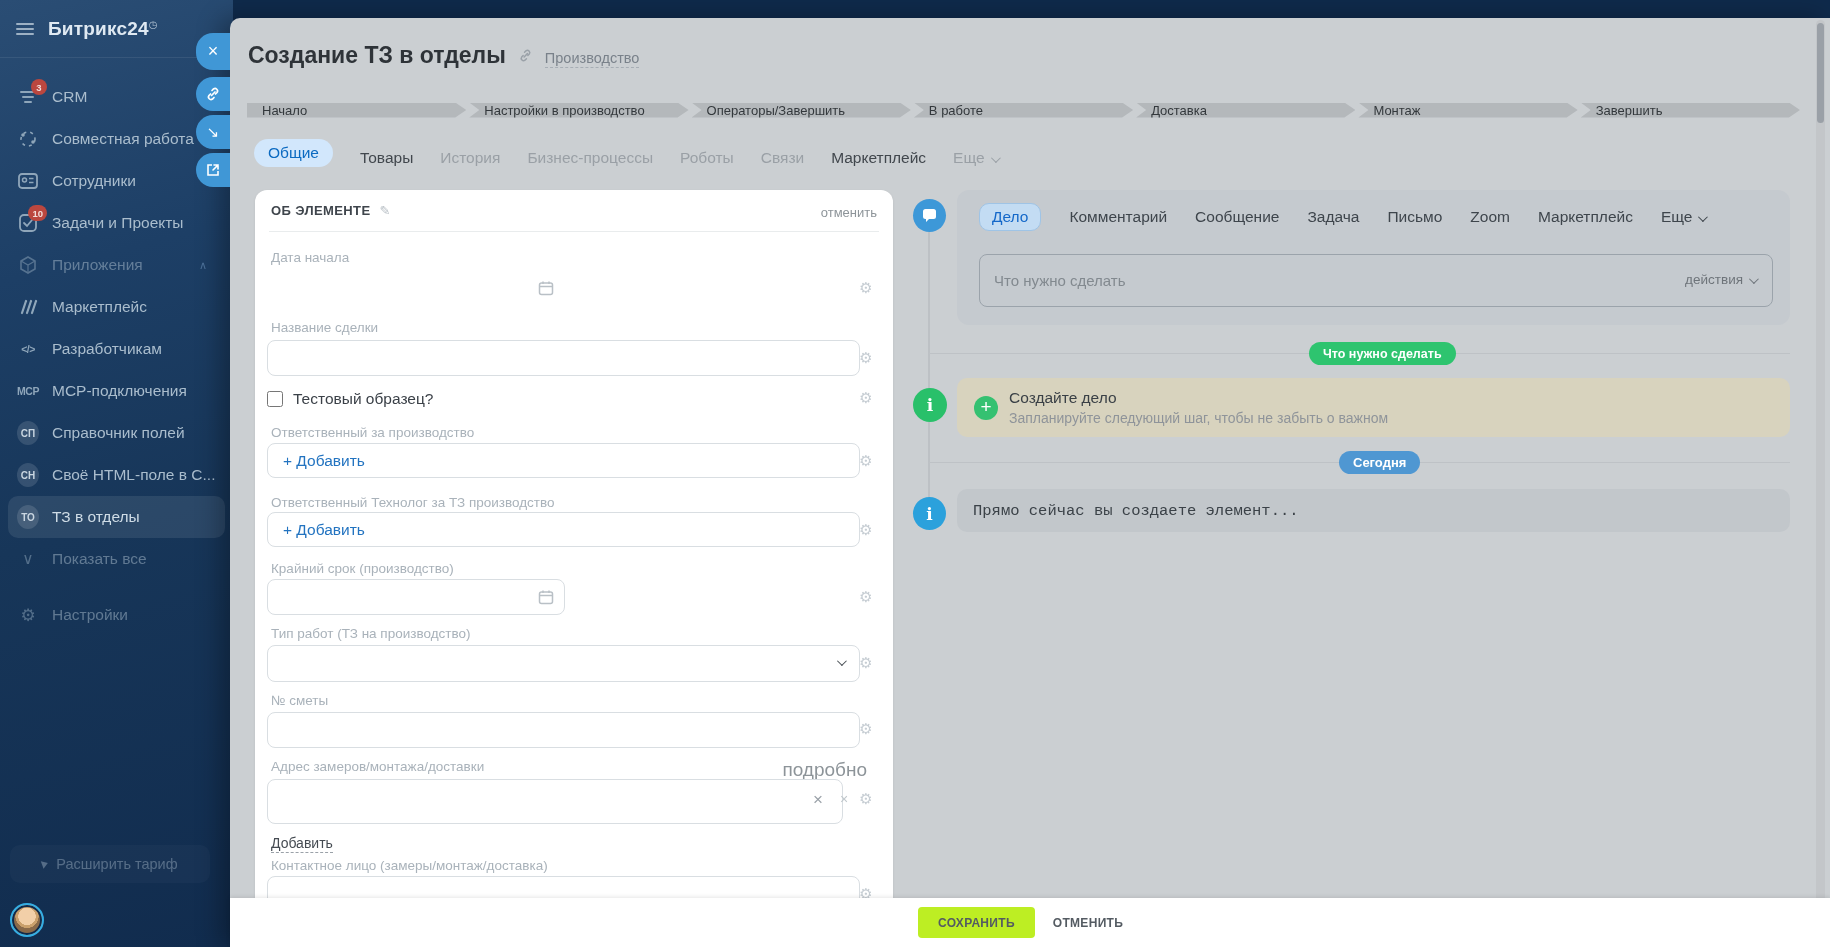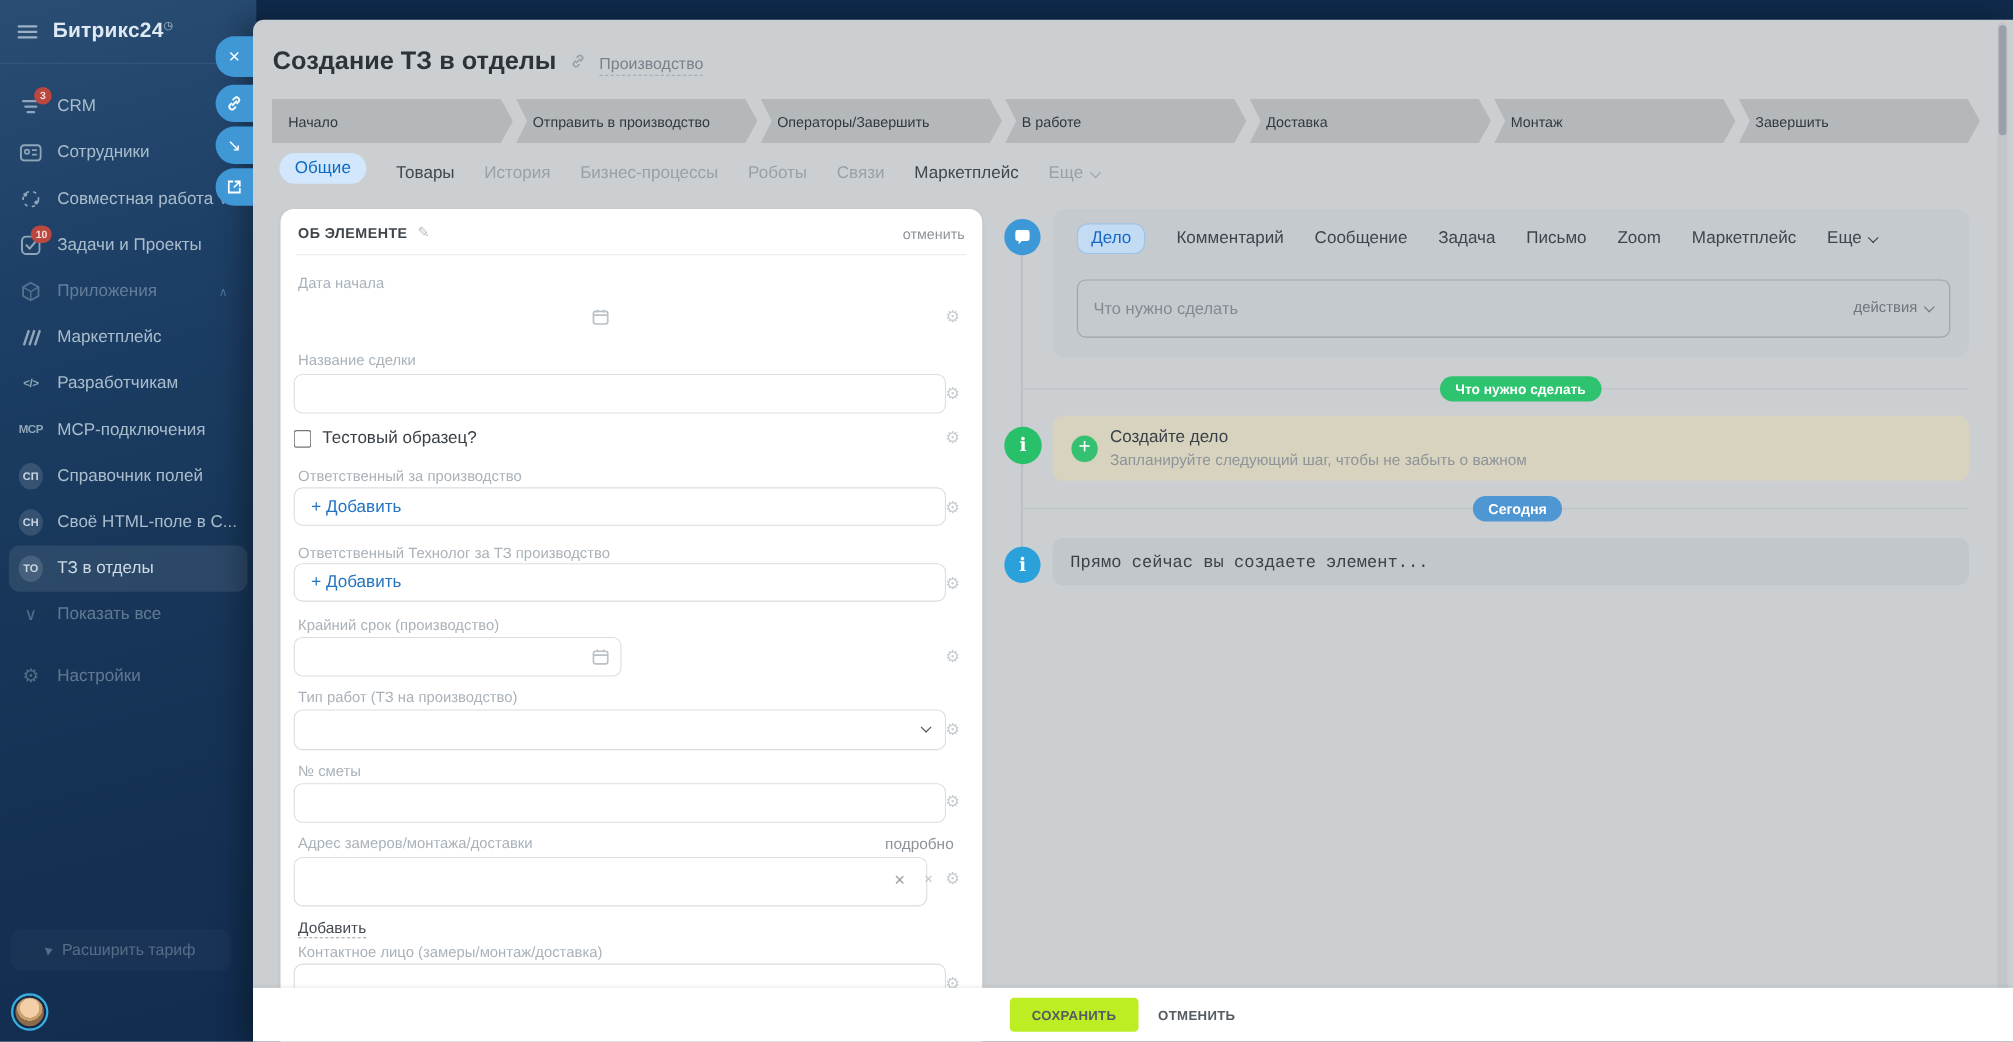--- a/index.html
+++ b/index.html
@@ -43,21 +43,21 @@
     background:#cbcfd2; border-radius:10px 0 0 0; box-shadow:-10px 0 24px rgba(0,0,0,.30); }
   .sidebtn { position:absolute; left:-34px; width:34px; height:34px; background:#4097d6;
     border-radius:17px 0 0 17px; color:#fff; display:flex; align-items:center; justify-content:center;
     cursor:pointer; font-size:15px; }
   .sidebtn svg { display:block; }
 
   .title { position:absolute; left:18px; top:24px; display:flex; align-items:baseline; gap:12px; }
   .title h1 { font-size:23px; font-weight:600; color:#2e3338; }
   .cat { font-size:14.5px; color:#79818a; border-bottom:1px dashed #a7aeb5; padding-bottom:1px; cursor:pointer; }
 
-  .stages { position:absolute; left:17px; top:72px; width:1553px; height:40px; display:flex; gap:3px; }
+  .stages { position:absolute; left:17px; top:72px; width:1553px; height:40px; display:flex; gap:3px;align-items:center; }
   .seg { flex:1 1 0; background:#b4b8bb; color:#33383c; font-size:13px; display:flex; align-items:center;
     padding-left:15px; cursor:pointer; white-space:nowrap; overflow:hidden;
     clip-path:polygon(0 0, calc(100% - 11px) 0, 100% 50%, calc(100% - 11px) 100%, 0 100%, 10px 50%); }
   .seg.first { clip-path:polygon(0 0, calc(100% - 11px) 0, 100% 50%, calc(100% - 11px) 100%, 0 100%); }
 
   .tabs { position:absolute; left:24px; top:119px; display:flex; align-items:flex-end; gap:27px; height:30px; }
   .tab { font-size:15.5px; color:#9aa0a6; cursor:pointer; white-space:nowrap; }
   .tab.dark { color:#41474d; }
   .tab.active { background:#d2e7fc; color:#0b6ac1; border-radius:15px; padding:5px 14px; }
   .chev { display:inline-block; width:7px; height:7px; border-right:1.6px solid currentColor;
@@ -79,21 +79,21 @@
   .calic { position:absolute; color:#b9c0c6; cursor:pointer; }
   .addlink { font-size:15.5px; color:#2273c0; cursor:pointer; }
   .addbox { position:absolute; left:12px; width:593px; height:35px; border:1px solid #d9dee2; border-radius:8px;
     display:flex; align-items:center; padding-left:15px; }
   .selbox { position:absolute; left:12px; width:593px; height:37px; border:1px solid #d9dee2; border-radius:8px;
     cursor:pointer; }
   .selbox .chev { position:absolute; right:15px; top:13px; color:#4a5056; }
   .cbrow { position:absolute; left:12px; display:flex; align-items:center; gap:10px; }
   .cbrow input { width:16px; height:16px; accent-color:#fff; border:1px solid #b9c0c6; }
   .cbrow span { font-size:15.5px; color:#3b4148; }
-  .podrobno { position:absolute; right:26px; font-size:14px; color:#8d9499; cursor:pointer; }
+  .podrobno { position:absolute; right:26px; font-size:19px; color:#8d9499; cursor:pointer; }
   .adr { width:576px; height:45px; }
   .clearx { position:absolute; color:#9aa1a8; font-size:17px; cursor:pointer; }
   .dashed { border-bottom:1px dashed #9aa1a8; padding-bottom:1px; font-size:14px; color:#454b52; cursor:pointer; }
 
   
   .vline { position:absolute; left:698px; top:214px; width:2px; height:282px; background:#bdc1c5; }
   .hline { position:absolute; left:699px; right:40px; height:1px; background:#bec2c6; }
   .circ { position:absolute; border-radius:50%; display:flex; align-items:center; justify-content:center; color:#fff; }
   .tl-card { position:absolute; left:727px; width:833px; border-radius:12px; }
   .tl-main { top:172px; height:135px; background:#c5cacf; }
@@ -152,39 +152,39 @@
                 <line x1="4" y1="8" x2="14" y2="8"></line>
                 <line x1="6" y1="13" x2="12" y2="13"></line>
               </g>
             </svg>
           <span class="badge">3</span>
         </span>
         <span>CRM</span>
       </div>
       <div class="mi">
         <span class="ic">
+          <svg width="20" height="20" viewBox="0 0 20 20">
+              <circle cx="10" cy="10" r="7" fill="none" stroke="#8fa6ba" stroke-width="1.6" stroke-dasharray="3 4"></circle>
+              <circle cx="5" cy="6" r="1.8" fill="#8fa6ba"></circle>
+              <circle cx="15" cy="13" r="1.8" fill="#8fa6ba"></circle>
+            </svg>
+        </span>
+        <span>Совместная работа</span>
+        <span class="sb-chev">∨</span>
+      </div>
+      <div class="mi">
+        <span class="ic">
           <svg width="20" height="16" viewBox="0 0 20 16">
               <rect x="1" y="1" width="18" height="14" rx="3" fill="none" stroke="#8fa6ba" stroke-width="1.8"></rect>
               <circle cx="6.5" cy="7" r="2" fill="none" stroke="#8fa6ba" stroke-width="1.5"></circle>
               <line x1="11" y1="5.5" x2="15.5" y2="5.5" stroke="#8fa6ba" stroke-width="1.5"></line>
               <line x1="11" y1="9.5" x2="15.5" y2="9.5" stroke="#8fa6ba" stroke-width="1.5"></line>
             </svg>
         </span>
         <span>Сотрудники</span>
-      </div>
-      <div class="mi">
-        <span class="ic">
-          <svg width="20" height="20" viewBox="0 0 20 20">
-              <circle cx="10" cy="10" r="7" fill="none" stroke="#8fa6ba" stroke-width="1.6" stroke-dasharray="3 4"></circle>
-              <circle cx="5" cy="6" r="1.8" fill="#8fa6ba"></circle>
-              <circle cx="15" cy="13" r="1.8" fill="#8fa6ba"></circle>
-            </svg>
-        </span>
-        <span>Совместная работа</span>
-        <span class="sb-chev">∨</span>
       </div>
       <div class="mi">
         <span class="ic">
           <svg width="18" height="18" viewBox="0 0 18 18">
               <rect x="1" y="1" width="16" height="16" rx="4" fill="none" stroke="#8fa6ba" stroke-width="1.8"></rect>
               <path d="M5 9l3 3 5-6" fill="none" stroke="#8fa6ba" stroke-width="1.8" stroke-linecap="round"></path>
             </svg>
           <span class="badge">10</span>
         </span>
         <span>Задачи и Проекты</span>
@@ -288,21 +288,21 @@
             <path d="M6.5 9.5l3.5-3.5"></path>
             <path d="M7 4.5l1.5-1.5a2.5 2.5 0 013.5 3.5L10.5 8"></path>
             <path d="M9 11.5L7.5 13a2.5 2.5 0 01-3.5-3.5L5.5 8"></path>
           </g>
         </svg>
       <span class="cat">Производство</span>
     </div>
 
     <div class="stages">
       <div class="seg first">Начало</div>
-      <div class="seg">Отправить в производство</div>
+      <div class="seg">Настройки в производство</div>
       <div class="seg">Операторы/Завершить</div>
       <div class="seg">В работе</div>
       <div class="seg">Доставка</div>
       <div class="seg">Монтаж</div>
       <div class="seg">Завершить</div>
     </div>
 
     <div class="tabs">
       <span class="tab active">Общие</span>
       <span class="tab dark">Товары</span>

